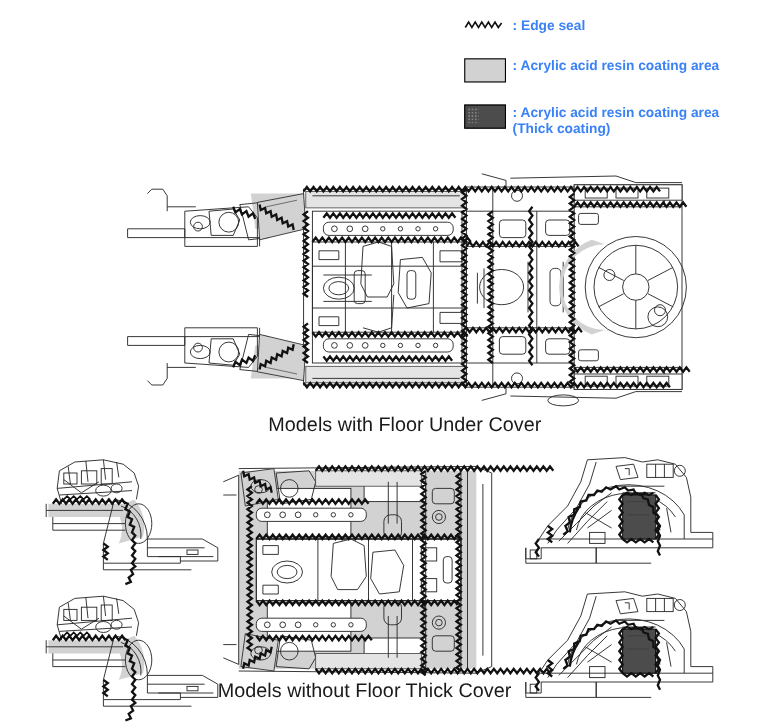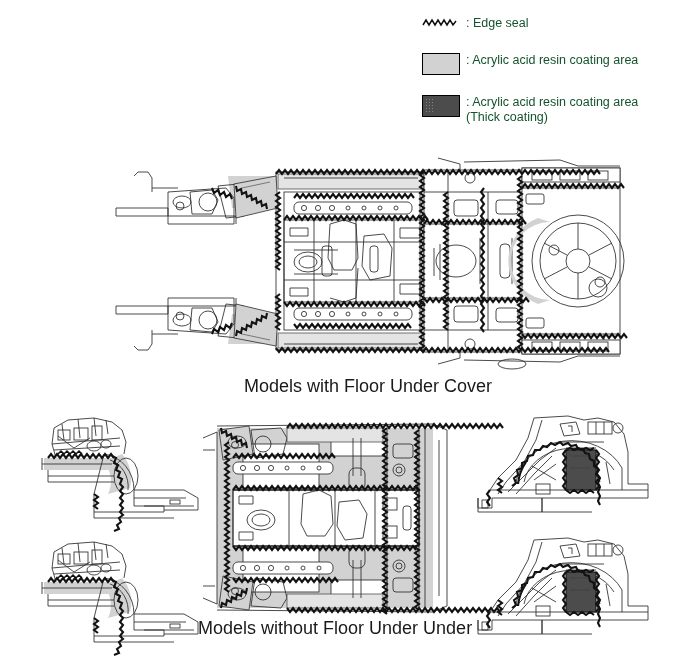--- a/index.html
+++ b/index.html
@@ -10,21 +10,21 @@
     color:#000000;
     overflow:hidden;
     position:relative;
   }
   #page{position:absolute;inset:0;}
 
   
   .legend{position:absolute;left:418px;top:16px;width:268px;}
   .legend-row{display:flex;align-items:flex-start;margin-bottom:18px;}
   .legend-key{width:46px;flex:0 0 46px;display:flex;align-items:center;justify-content:center;}
-  .legend-text{font-size:12.5px;line-height:15px;color:#14532d;white-space:pre-line;padding-left:2px;}
+  .legend-text{font-size:12.5px;line-height:15px;color:#3b82f6;white-space:pre-line;padding-left:2px;font-weight:bold;}
   .sw{width:38px;height:22px;border:1.3px solid #000;box-sizing:border-box;}
   .sw-light{background:#d2d2d2;}
   .sw-dark{background:#4c4c4c;position:relative;overflow:hidden;}
   .sw-dark::before{
      content:"";position:absolute;left:2px;top:2px;width:10px;height:14px;
      background-image:radial-gradient(#8d8d8d 0.7px, transparent 0.8px);
      background-size:3px 3px;opacity:.85;
   }
   .legend-row.r1{margin-bottom:22px;}
   .legend-row.r2{margin-bottom:20px;}
@@ -446,21 +446,21 @@
         <path class="seal" d="M30 158 l3 4 l3 -4 l3 4 l3 -4 l3 4 l3 -4 l3 4 l3 -4 l3 4 l3 -4 l3 4 l3 -4 l3 4 l3 -4 l3 4 l3 -4 l3 4 l3 -4 l3 4 l3 -4 l3 4 l3 -4 l3 4 l3 -4 l3 4 l3 -4 l3 4 l3 -4 l3 4 l3 -4 l3 4 l3 -4 l3 4 l3 -4 l3 4"></path>
         <path class="seal" d="M30 70 l3 -4 l3 4 l3 -4 l3 4 l3 -4 l3 4 l3 -4 l3 4 l3 -4 l3 4 l3 -4 l3 4 l3 -4 l3 4 l3 -4 l3 4 l3 -4 l3 4 l3 -4 l3 4 l3 -4 l3 4 l3 -4 l3 4 l3 -4 l3 4 l3 -4 l3 4 l3 -4 l3 4 l3 -4 l3 4 l3 -4 l3 4 l3 -4 l3 4 l3 -4 l3 4 l3 -4 l3 4 l3 -4 l3 4 l3 -4 l3 4 l3 -4 l3 4 l3 -4 l3 4 l3 -4 l3 4 l3 -4 l3 4 l3 -4 l3 4 l3 -4 l3 4 l3 -4 l3 4 l3 -4 l3 4 l3 -4 l3 4"></path>
         <path class="seal" d="M30 126 l3 4 l3 -4 l3 4 l3 -4 l3 4 l3 -4 l3 4 l3 -4 l3 4 l3 -4 l3 4 l3 -4 l3 4 l3 -4 l3 4 l3 -4 l3 4 l3 -4 l3 4 l3 -4 l3 4 l3 -4 l3 4 l3 -4 l3 4 l3 -4 l3 4 l3 -4 l3 4 l3 -4 l3 4 l3 -4 l3 4 l3 -4 l3 4 l3 -4 l3 4 l3 -4 l3 4 l3 -4 l3 4 l3 -4 l3 4 l3 -4 l3 4 l3 -4 l3 4 l3 -4 l3 4 l3 -4 l3 4 l3 -4 l3 4 l3 -4 l3 4 l3 -4 l3 4 l3 -4 l3 4 l3 -4 l3 4"></path>
         <path class="seal" d="M26 22 l-4 3 l4 3 l-4 3 l4 3 l-4 3 l4 3 l-4 3 l4 3 l-4 3 l4 3 l-4 3 l4 3 l-4 3 l4 3 l-4 3 l4 3 l-4 3 l4 3 l-4 3 l4 3 l-4 3 l4 3 l-4 3 l4 3 l-4 3 l4 3 l-4 3 l4 3 l-4 3 l4 3 l-4 3 l4 3 l-4 3 l4 3 l-4 3 l4 3 l-4 3 l4 3 l-4 3 l4 3 l-4 3 l4 3 l-4 3 l4 3 l-4 3 l4 3 l-4 3 l4 3 l-4 3 l4 3"></path>
         <path class="seal" d="M184 8 l-4 3 l4 3 l-4 3 l4 3 l-4 3 l4 3 l-4 3 l4 3 l-4 3 l4 3 l-4 3 l4 3 l-4 3 l4 3 l-4 3 l4 3 l-4 3 l4 3 l-4 3 l4 3 l-4 3 l4 3 l-4 3 l4 3 l-4 3 l4 3 l-4 3 l4 3 l-4 3 l4 3 l-4 3 l4 3 l-4 3 l4 3 l-4 3 l4 3 l-4 3 l4 3 l-4 3 l4 3 l-4 3 l4 3 l-4 3 l4 3 l-4 3 l4 3 l-4 3 l4 3 l-4 3 l4 3 l-4 3 l4 3 l-4 3 l4 3 l-4 3 l4 3 l-4 3 l4 3 l-4 3 l4 3 l-4 3 l4 3"></path>
         <path class="seal" d="M216 10 l-4 3 l4 3 l-4 3 l4 3 l-4 3 l4 3 l-4 3 l4 3 l-4 3 l4 3 l-4 3 l4 3 l-4 3 l4 3 l-4 3 l4 3 l-4 3 l4 3 l-4 3 l4 3 l-4 3 l4 3 l-4 3 l4 3 l-4 3 l4 3 l-4 3 l4 3 l-4 3 l4 3 l-4 3 l4 3 l-4 3 l4 3 l-4 3 l4 3 l-4 3 l4 3 l-4 3 l4 3 l-4 3 l4 3 l-4 3 l4 3 l-4 3 l4 3 l-4 3 l4 3 l-4 3 l4 3 l-4 3 l4 3 l-4 3 l4 3 l-4 3 l4 3 l-4 3 l4 3 l-4 3 l4 3"></path>
         <path class="seal" d="M18 8 l1 5 l4 -2 l1 5 l4 -2 l1 5 l4 -2 l1 5 l4 -2 l1 5 l4 -2 l1 5"></path>
         <path class="seal" d="M18 188 l1 -5 l4 2 l1 -5 l4 2 l1 -5 l4 2 l1 -5 l4 2 l1 -5 l4 2 l1 -5"></path>
       </g>
     </svg>
-    <div class="caption" style="left:-5px;top:198px;width:254px;">Models without Floor Under Under</div>
+    <div class="caption" style="left:-5px;top:198px;width:254px;">Models without Floor Thick Cover</div>
   </div>
 
   <div class="fig" style="left:472px;top:412px;">
     <svg width="180" height="112" viewBox="0 0 180 112">
       <g>
 
         <path class="ln" d="M62 6 L96 4 L112 8 L126 6 L142 10 L152 22 L156 40 L156 72 L176 72 L176 86 L20 86 L20 96 L6 96 L6 86"></path>
         <path class="ln" d="M62 6 L56 26 L44 48 L26 66 L18 78"></path>
         <path class="ln" d="M70 8 L64 28 L52 50 L34 70 L26 82"></path>
         <path class="ln" d="M6 86 L6 100 L70 100 L70 86"></path>

